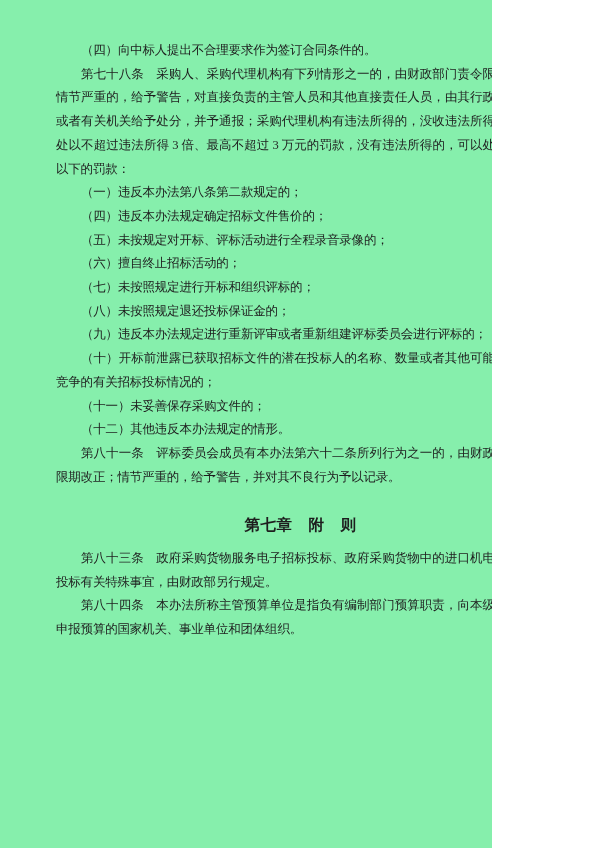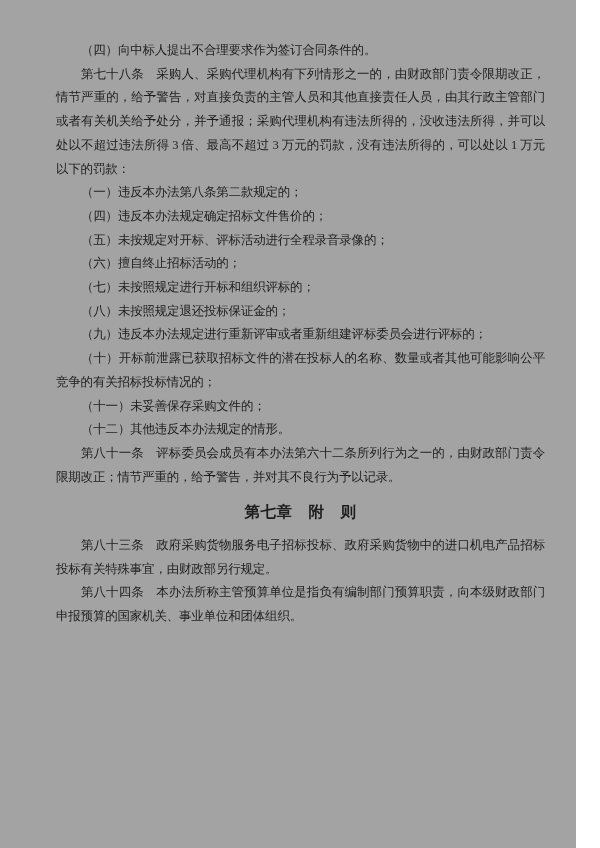--- a/index.html
+++ b/index.html
@@ -1,41 +1,41 @@
 <!DOCTYPE html>
 <html><head>
 <meta charset="utf-8">
 <style>
   html, body { margin: 0; padding: 0; background: #ffffff; }
   .page {
     position: relative;
-    width: 576px;
+    width: 492px;
     height: 848px;
-    background: #a3a3a3;
+    background: #86efac;
     overflow: hidden;
     font-family: "Liberation Serif", "DejaVu Serif", serif;
     color: #1d1d1d;
   }
   .doc {
     position: absolute;
     left: 56px;
     top: 39px;
     width: 489px;
   }
   .para {
     margin: 0;
     font-size: 12.5px;
     line-height: 23.7px;
     letter-spacing: -0.2px;
     text-align: justify;
     text-indent: 2em;
     word-break: break-all;
   }
   .chapter-heading {
-    margin: 11px 0 10px 0;
+    margin: 24px 0 10px 0;
     font-size: 15.5px;
     line-height: 23.7px;
     font-weight: bold;
     text-align: center;
     text-indent: 0;
     letter-spacing: 0.5px;
   }
 </style>
 </head>
 <body>

